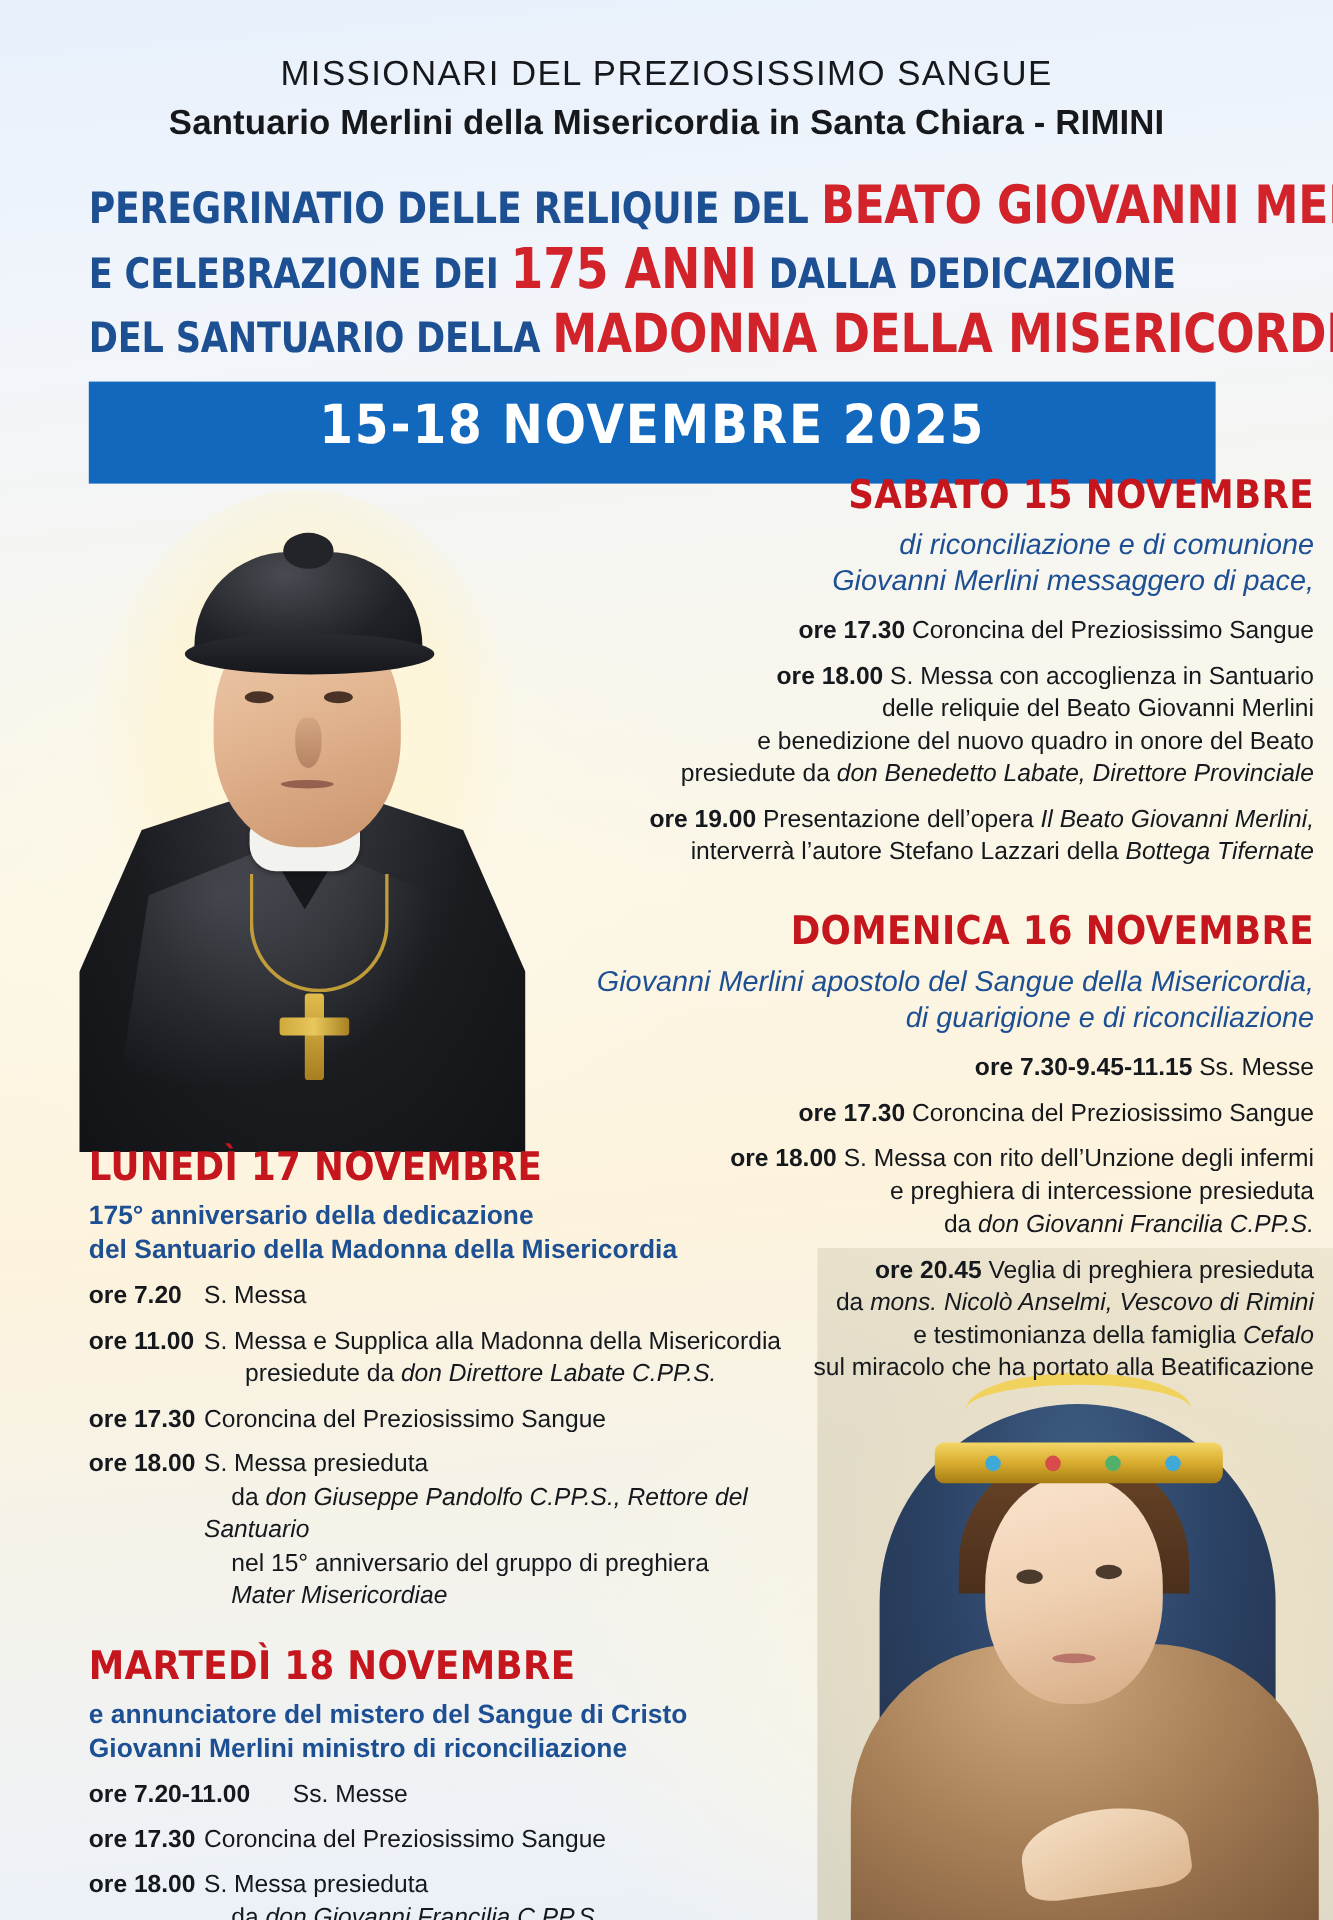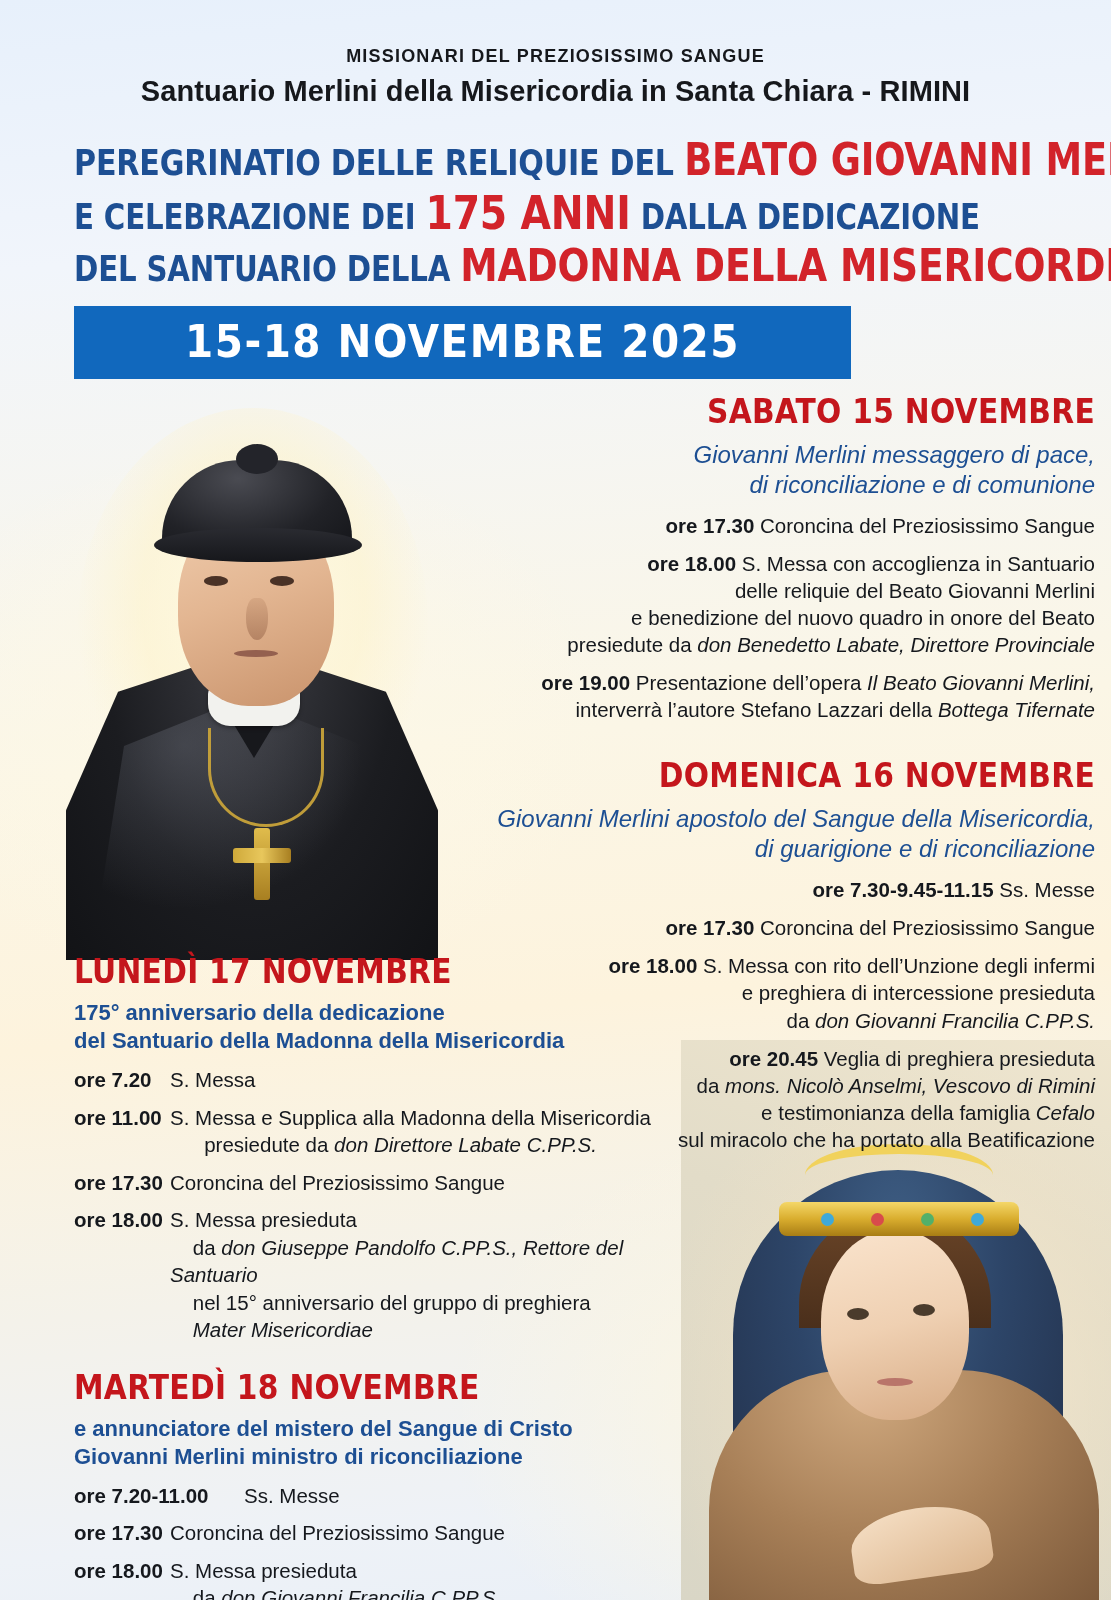--- a/index.html
+++ b/index.html
@@ -23,24 +23,24 @@
       linear-gradient(175deg, #e7f0fb 0%, #f1f5fb 16%, #fbf6e6 46%, #fdf3dd 62%, #f4f2ea 78%, #eef2f7 92%, #e9eff7 100%);
       overflow: hidden;
   }
 
   
   .header {
     text-align: center;
     padding-top: 46px;
   }
   .hdr-line1 {
-    font-size: 18px;
+    font-size: 29px;
     letter-spacing: 1.2px;
     color: #16181c;
-    font-weight: 700;
+    font-weight: 400;
   }
   .hdr-line2 {
     font-size: 29px;
     font-weight: bold;
     color: #16181c;
     margin-top: 8px;
     letter-spacing: 0.1px;
   }
 
   
@@ -62,29 +62,29 @@
   .tline .red  { color: #d2232a; }
   .t1 { font-size: 36px; }
   .t1 .red { font-size: 44px; }
   .t2 { font-size: 35px; margin-top: 3px; }
   .t2 .red { font-size: 47px; }
   .t3 { font-size: 35px; margin-top: 3px; }
   .t3 .red { font-size: 45px; }
 
   .datebar {
     margin: 16px 0 0 74px;
-    width: 777px;
+    width: 939px;
     background: #1168bd;
     color: #ffffff;
     text-align: center;
     font-family: "DejaVu Sans Condensed", "Liberation Sans Narrow", "Liberation Sans", sans-serif;
     font-weight: bold;
     font-size: 45px;
     letter-spacing: 1.5px;
-    padding: 9px 0 11px;
+    padding: 9px 0 23px;
   }
 
   
   .right-col {
     position: absolute;
     top: 392px;
     right: 16px;
     width: 600px;
     text-align: right;
   }
@@ -423,22 +423,22 @@
         <span class="gem g4"></span>
       </div>
     </div>
   </div>
 
   <div class="right-col">
 
     <div>
       <div class="day-head">SABATO 15 NOVEMBRE</div>
       <div class="subtitle">
+        <div>di riconciliazione e di comunione</div>
         <div>Giovanni Merlini messaggero di pace,</div>
-        <div>di riconciliazione e di comunione</div>
       </div>
       <div class="entry"><b>ore 17.30</b> Coroncina del Preziosissimo Sangue</div>
       <div class="entry"><b>ore 18.00</b> S. Messa con accoglienza in Santuario<br>delle reliquie del Beato Giovanni Merlini<br>e benedizione del nuovo quadro in onore del Beato<br>presiedute da <i>don Benedetto Labate, Direttore Provinciale</i></div>
       <div class="entry"><b>ore 19.00</b> Presentazione dell’opera <i>Il Beato Giovanni Merlini,</i><br>interverrà l’autore Stefano Lazzari della <i>Bottega Tifernate</i></div>
     </div>
 
     <div class="gap-block"></div>
 
     <div>
       <div class="day-head">DOMENICA 16 NOVEMBRE</div>

